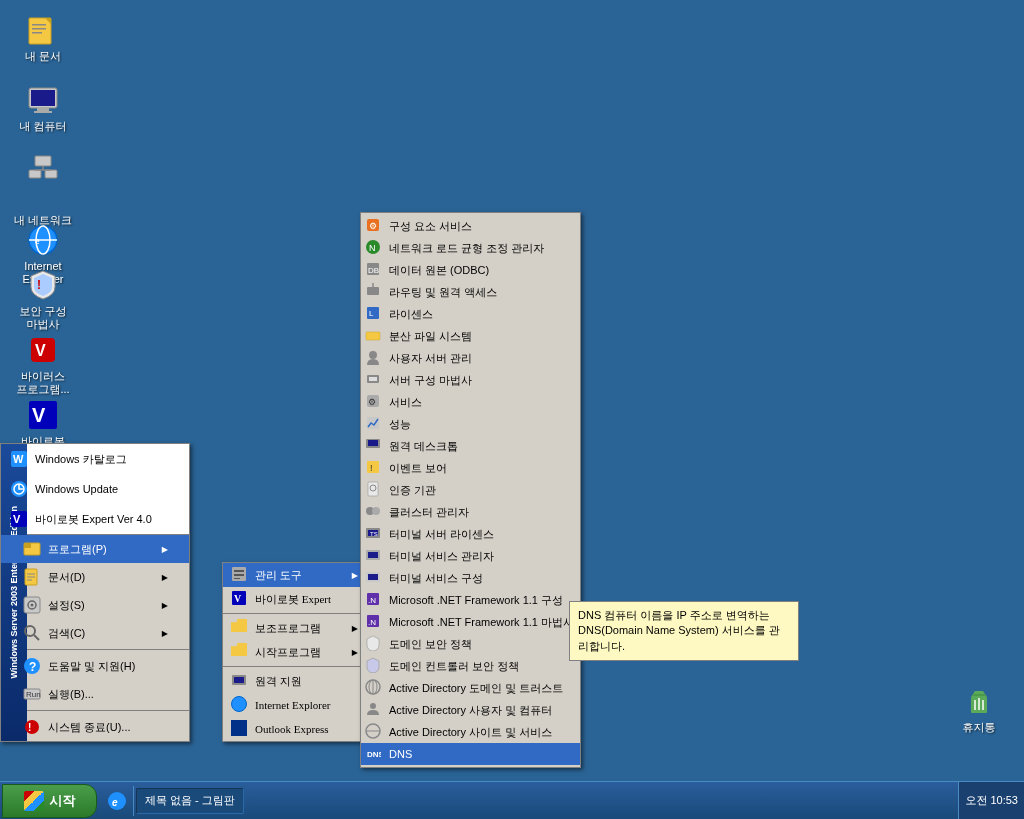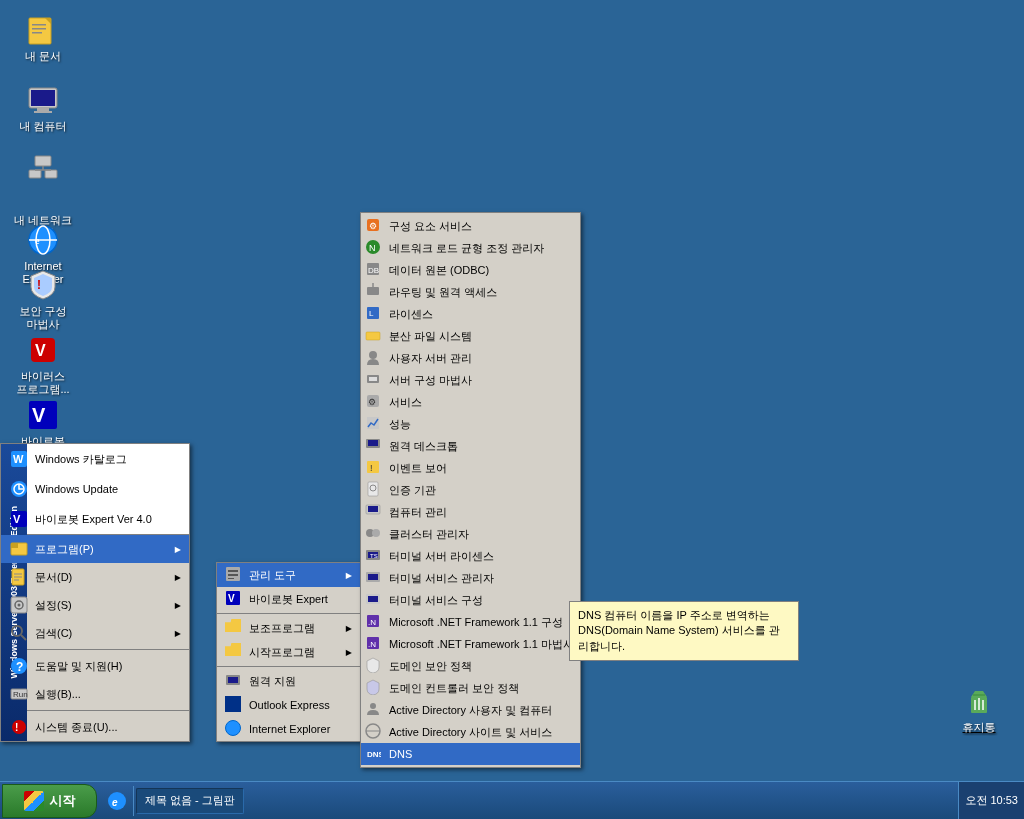--- a/index.html
+++ b/index.html
@@ -126,21 +126,21 @@
       left: 0;
       width: 190px;
       background: #d4d0c8;
       border: 1px solid #808080;
       box-shadow: 2px 2px 4px rgba(0,0,0,0.5);
       z-index: 200;
     }
     .start-menu-item {
       display: flex;
       align-items: center;
-      padding: 4px 8px;
+      padding: 4px 21px;
       cursor: pointer;
       position: relative;
     }
     .start-menu-item:hover, .start-menu-item.active {
       background: #316ac5;
       color: white;
     }
     .start-menu-item .sm-icon {
       width: 20px;
       height: 20px;
@@ -251,21 +251,20 @@
     
     .dns-highlight-item {
       background: #316ac5;
       color: white;
     }
 
     .recycle-icon-wrap {
       position: absolute;
       right: 10px;
       top: 681px;
-      text-decoration: underline;
     }
   </style>
 </head>
 <body>
 
 <div class="desktop">
 
   <div class="desktop-icon" style="top:10px; left:8px;">
     <div class="icon-img">
       <svg width="32" height="32" viewBox="0 0 32 32">
@@ -467,21 +466,21 @@
           <svg width="18" height="18" viewBox="0 0 18 18">
             <circle cx="9" cy="9" r="7" fill="#cc0000"></circle>
             <text x="5" y="13" font-size="10" font-weight="bold" fill="white">!</text>
           </svg>
         </div>
         <span>시스템 종료(U)...</span>
       </div>
     </div>
   </div>
 
-  <div class="submenu" style="position:absolute; bottom:38px; left:216px; min-width:145px; z-index:300;">
+  <div class="submenu" style="position:absolute; bottom:38px; left:222px; min-width:145px; z-index:300;font-family:Liberation Serif, serif;">
     <div class="submenu-item active">
       <div class="sm-icon">
         <svg width="16" height="16" viewBox="0 0 16 16">
           <rect x="1" y="1" width="14" height="14" rx="1" fill="#aaa"></rect>
           <rect x="3" y="4" width="10" height="2" fill="#555"></rect>
           <rect x="3" y="8" width="10" height="2" fill="#555"></rect>
           <rect x="3" y="12" width="6" height="1" fill="#555"></rect>
         </svg>
       </div>
       <span>관리 도구</span>
@@ -516,29 +515,29 @@
       <div class="sm-icon">
         <svg width="16" height="16" viewBox="0 0 16 16">
           <rect x="1" y="3" width="14" height="10" rx="1" fill="#888"></rect>
           <rect x="3" y="5" width="10" height="6" fill="#1a1a8a"></rect>
         </svg>
       </div>
       <span>원격 지원</span>
     </div>
     <div class="submenu-item">
       <div class="sm-icon">
+        <span class="icon-small-ie"></span>
+      </div>
+      <span>Internet Explorer</span>
+    </div>
+    <div class="submenu-item">
+      <div class="sm-icon">
         <span class="icon-small-outlook" style="width:16px;height:16px;display:inline-block;background:#003087;"></span>
       </div>
       <span>Outlook Express</span>
-    </div>
-    <div class="submenu-item">
-      <div class="sm-icon">
-        <span class="icon-small-ie"></span>
-      </div>
-      <span>Internet Explorer</span>
     </div>
   </div>
 
   <div class="main-context-menu" style="position:absolute; top:212px; left:360px; min-width:215px; z-index:400; padding: 2px 0;">
 
     <div class="submenu-item">
       <div class="sm-icon"><svg width="16" height="16">
             <rect x="2" y="2" width="12" height="12" rx="2" fill="#e87020"></rect>
             <text x="4" y="12" font-size="9" fill="white">⚙</text>
           </svg></div>
@@ -619,27 +618,20 @@
             <text x="5" y="12" font-size="9" fill="#333">!</text>
           </svg></div>
       <span>이벤트 보어</span>
     </div>
     <div class="submenu-item">
       <div class="sm-icon"><svg width="16" height="16">
             <rect x="3" y="1" width="10" height="14" rx="1" fill="#e8e8e8" stroke="#888" stroke-width="0.5"></rect>
             <circle cx="8" cy="7" r="3" fill="none" stroke="#888" stroke-width="1"></circle>
           </svg></div>
       <span>인증 기관</span>
-    </div>
-    <div class="submenu-item">
-      <div class="sm-icon"><svg width="16" height="16">
-            <rect x="1" y="2" width="14" height="9" rx="1" fill="#c8c8c8" stroke="#888" stroke-width="0.5"></rect>
-            <rect x="3" y="3" width="10" height="6" fill="#1a1a8a"></rect>
-          </svg></div>
-      <span>컴퓨터 관리</span>
     </div>
     <div class="submenu-item">
       <div class="sm-icon"><svg width="16" height="16">
             <circle cx="5" cy="8" r="4" fill="#888"></circle>
             <circle cx="11" cy="8" r="4" fill="#aaa"></circle>
           </svg></div>
       <span>클러스터 관리자</span>
     </div>
     <div class="submenu-item">
       <div class="sm-icon"><svg width="16" height="16">
@@ -681,20 +673,28 @@
       <div class="sm-icon"><svg width="16" height="16">
             <path d="M8 1 L14 4 L14 10 Q14 15 8 16 Q2 15 2 10 L2 4 Z" fill="#e8e8e8" stroke="#888" stroke-width="0.5"></path>
           </svg></div>
       <span>도메인 보안 정책</span>
     </div>
     <div class="submenu-item">
       <div class="sm-icon"><svg width="16" height="16">
             <path d="M8 1 L14 4 L14 10 Q14 15 8 16 Q2 15 2 10 L2 4 Z" fill="#c8c8e8" stroke="#888" stroke-width="0.5"></path>
           </svg></div>
       <span>도메인 컨트롤러 보안 정책</span>
+    </div>
+    <div class="submenu-item">
+      <div class="sm-icon"><svg width="16" height="16">
+            <circle cx="8" cy="8" r="7" fill="none" stroke="#888" stroke-width="1.5"></circle>
+            <line x1="8" y1="1" x2="8" y2="15" stroke="#888" stroke-width="1"></line>
+            <ellipse cx="8" cy="8" rx="4" ry="7" fill="none" stroke="#888" stroke-width="1"></ellipse>
+          </svg></div>
+      <span>Active Directory 도메인 및 트러스트</span>
     </div>
     <div class="submenu-item">
       <div class="sm-icon"><svg width="16" height="16">
             <circle cx="8" cy="5" r="3" fill="#888"></circle>
             <path d="M2 14 Q2 9 8 9 Q14 9 14 14" fill="#888"></path>
           </svg></div>
       <span>Active Directory 사용자 및 컴퓨터</span>
     </div>
     <div class="submenu-item">
       <div class="sm-icon"><svg width="16" height="16">

